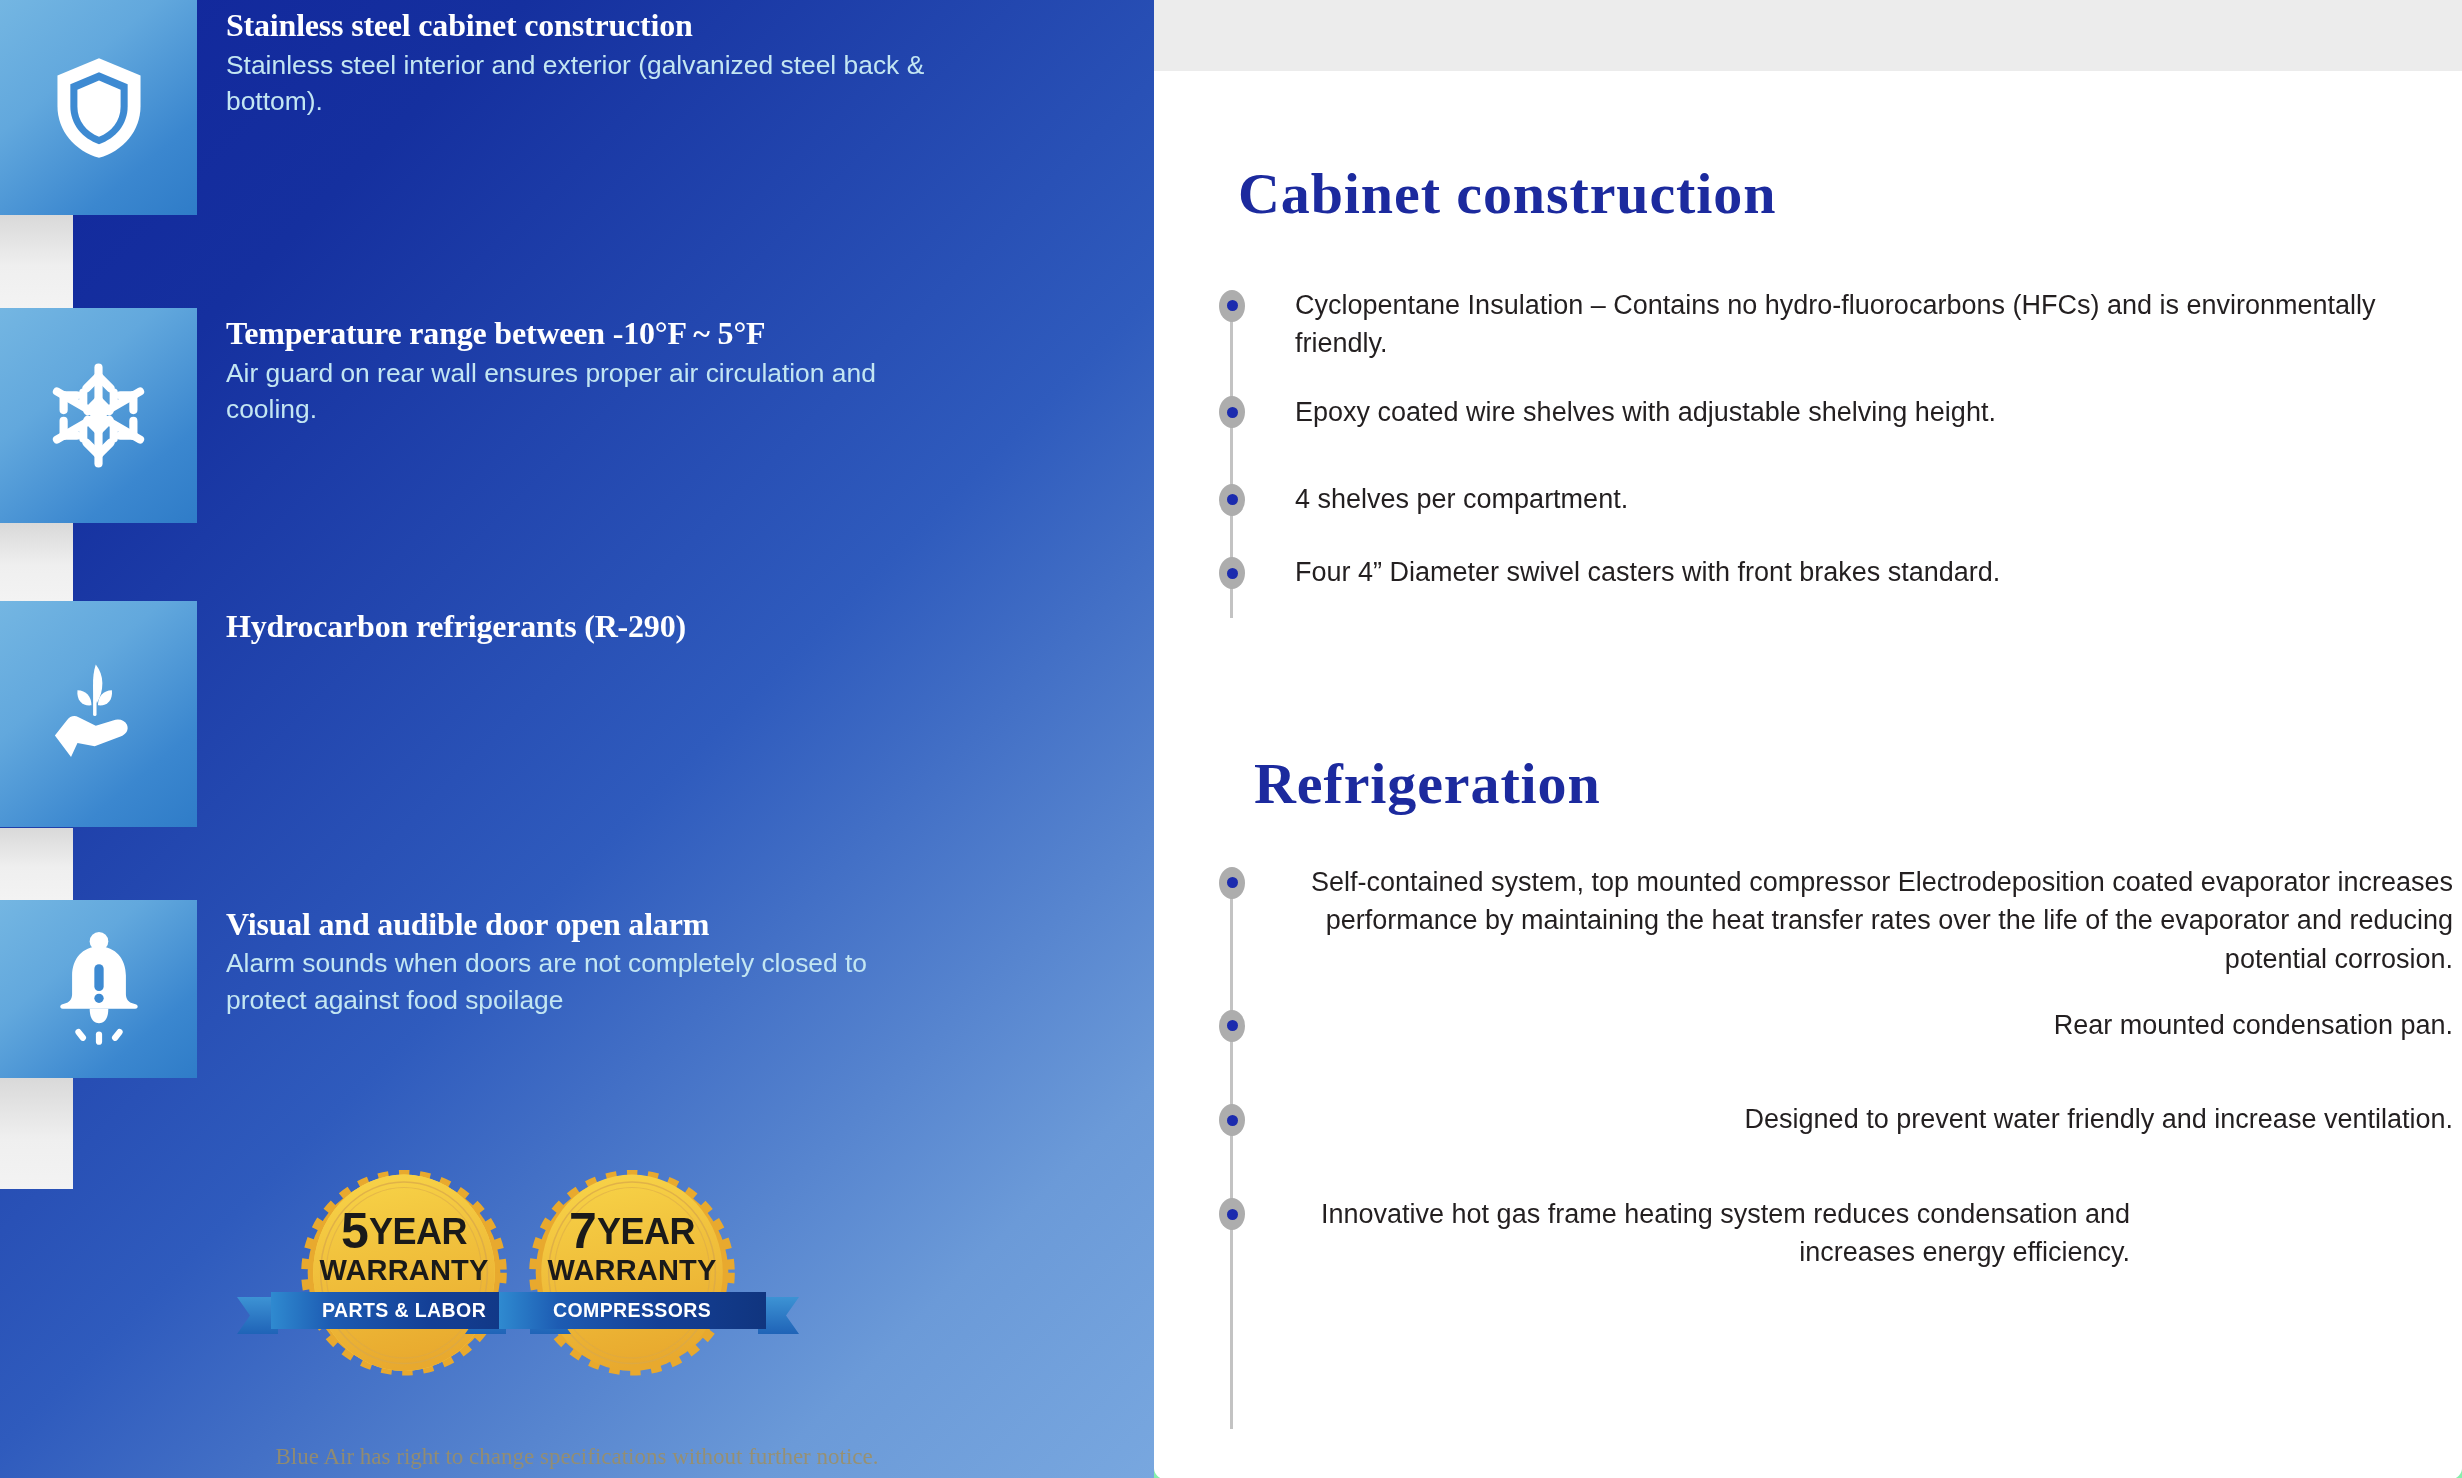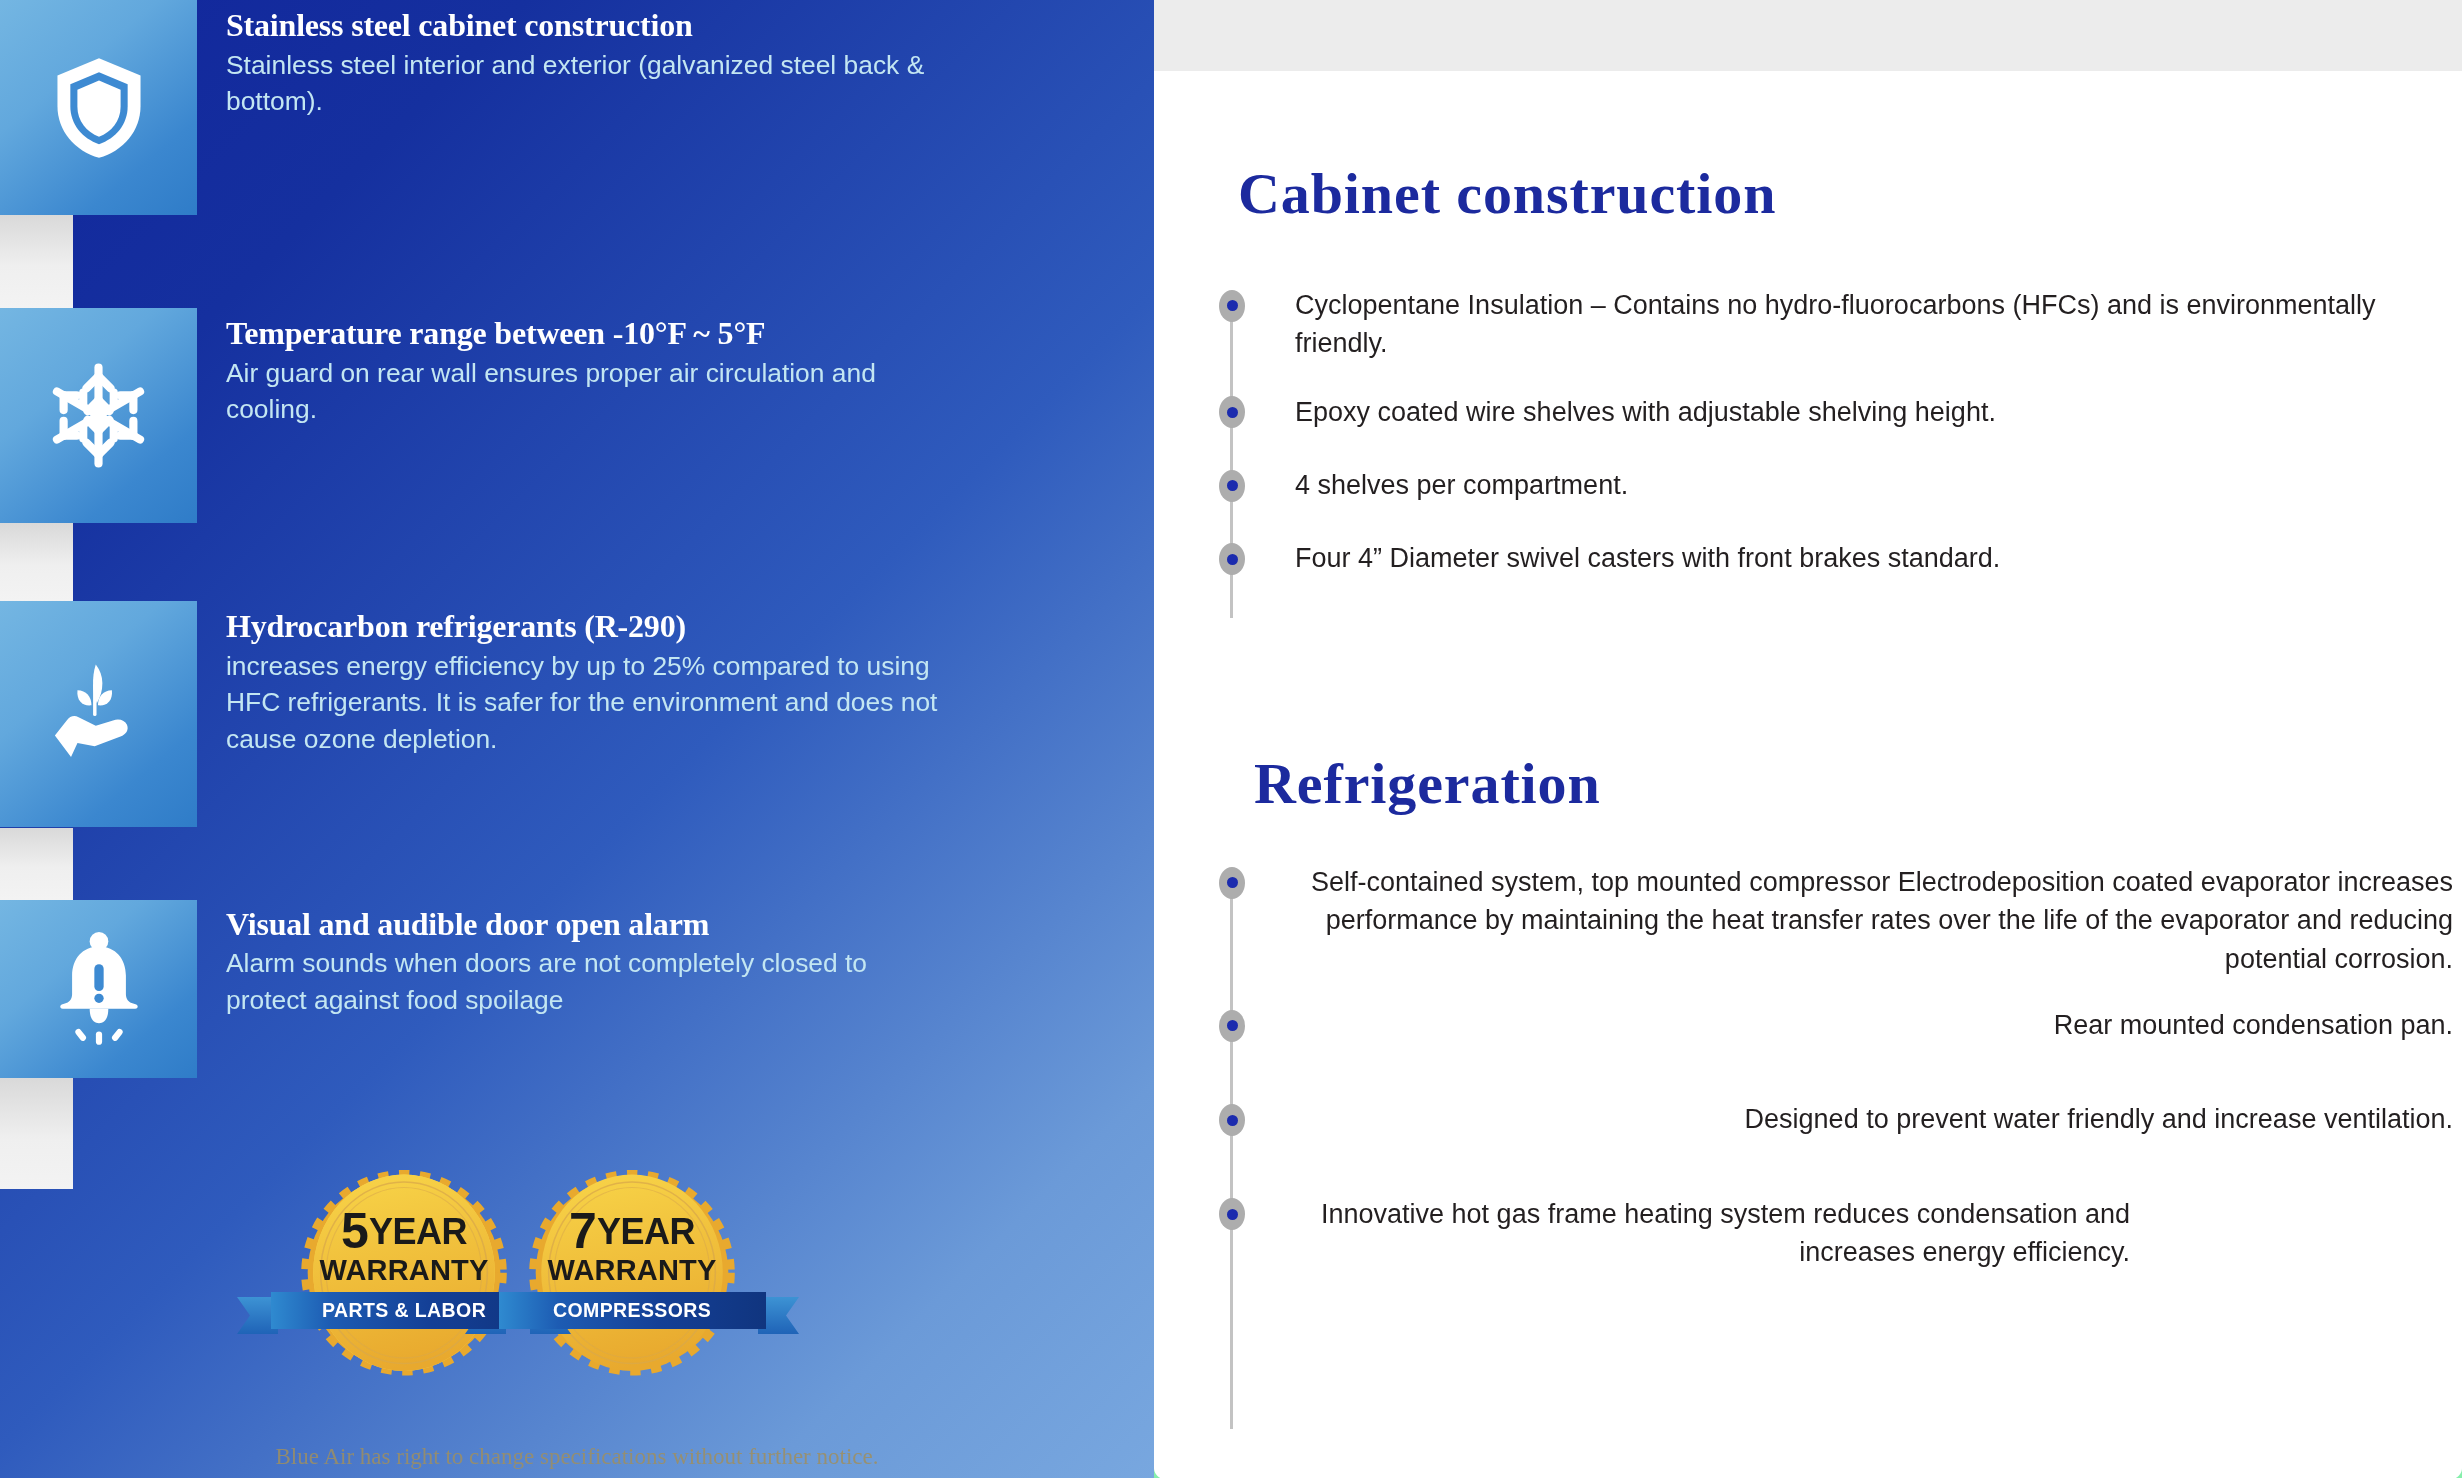--- a/index.html
+++ b/index.html
@@ -207,21 +207,20 @@
             <path d="M47 6 C55 16 55 30 48 42 C44 33 43 18 47 6 Z"></path>
             <path d="M30 30 C38 30 43 36 43 44 C35 45 29 40 30 30 Z"></path>
             <path d="M62 30 C54 30 49 36 49 44 C57 45 63 40 62 30 Z"></path>
             <rect x="44.5" y="24" width="3.2" height="30" rx="1.6"></rect>
             <path d="M9 72 L20 58 C23 54 27 53 31 55 L47 63 L63 58 C69 56 74 58 76 62 C78 67 75 71 70 73 L46 82 L30 79 L24 92 Z"></path>
           </svg>
         </span>
       </div>
       <div class="feature-text" style="top:7.4px;">
         <div class="f-title">Hydrocarbon refrigerants (R-290)</div>
-        <div class="f-desc">increases energy efficiency by up to 25% compared to using HFC refrigerants. It is safer for the environment and does not cause ozone depletion.</div>
       </div>
     </div>
 
     <div class="feature" style="top:900px;">
       <div class="icon-tile" style="height:178px;">
         <span>
           <svg width="104" height="119" viewBox="0 0 100 115" fill="#ffffff">
             <circle cx="50" cy="11" r="9"></circle>
             <path d="M50 16 C66 16 76 28 76 44 L76 62 C76 67 79 70 83 71 L86 72 C88 73 88 76 85 76 L15 76 C12 76 12 73 14 72 L17 71 C21 70 24 67 24 62 L24 44 C24 28 34 16 50 16 Z"></path>
             <rect x="45.5" y="33" width="9" height="26" rx="4.5" fill="#3d8ad2"></rect>
@@ -309,21 +308,21 @@
     <div class="bullets" style="left:56px; top:286px; width:1215px;">
       <div class="bline" style="height:323px;"></div>
 
       <div class="bullet" style="margin-bottom:30px;">
         <span class="marker">
             <i></i>
           </span>
         <div class="btext" style="max-width:1123px;">Cyclopentane Insulation – Contains no hydro-fluorocarbons (HFCs) and is environmentally friendly.</div>
       </div>
 
-      <div class="bullet" style="margin-bottom:35px;">
+      <div class="bullet" style="margin-bottom:49px;">
         <span class="marker">
             <i></i>
           </span>
         <div class="btext">Epoxy coated wire shelves with adjustable shelving height.</div>
       </div>
 
       <div class="bullet" style="margin-bottom:35px;">
         <span class="marker">
             <i></i>
           </span>

